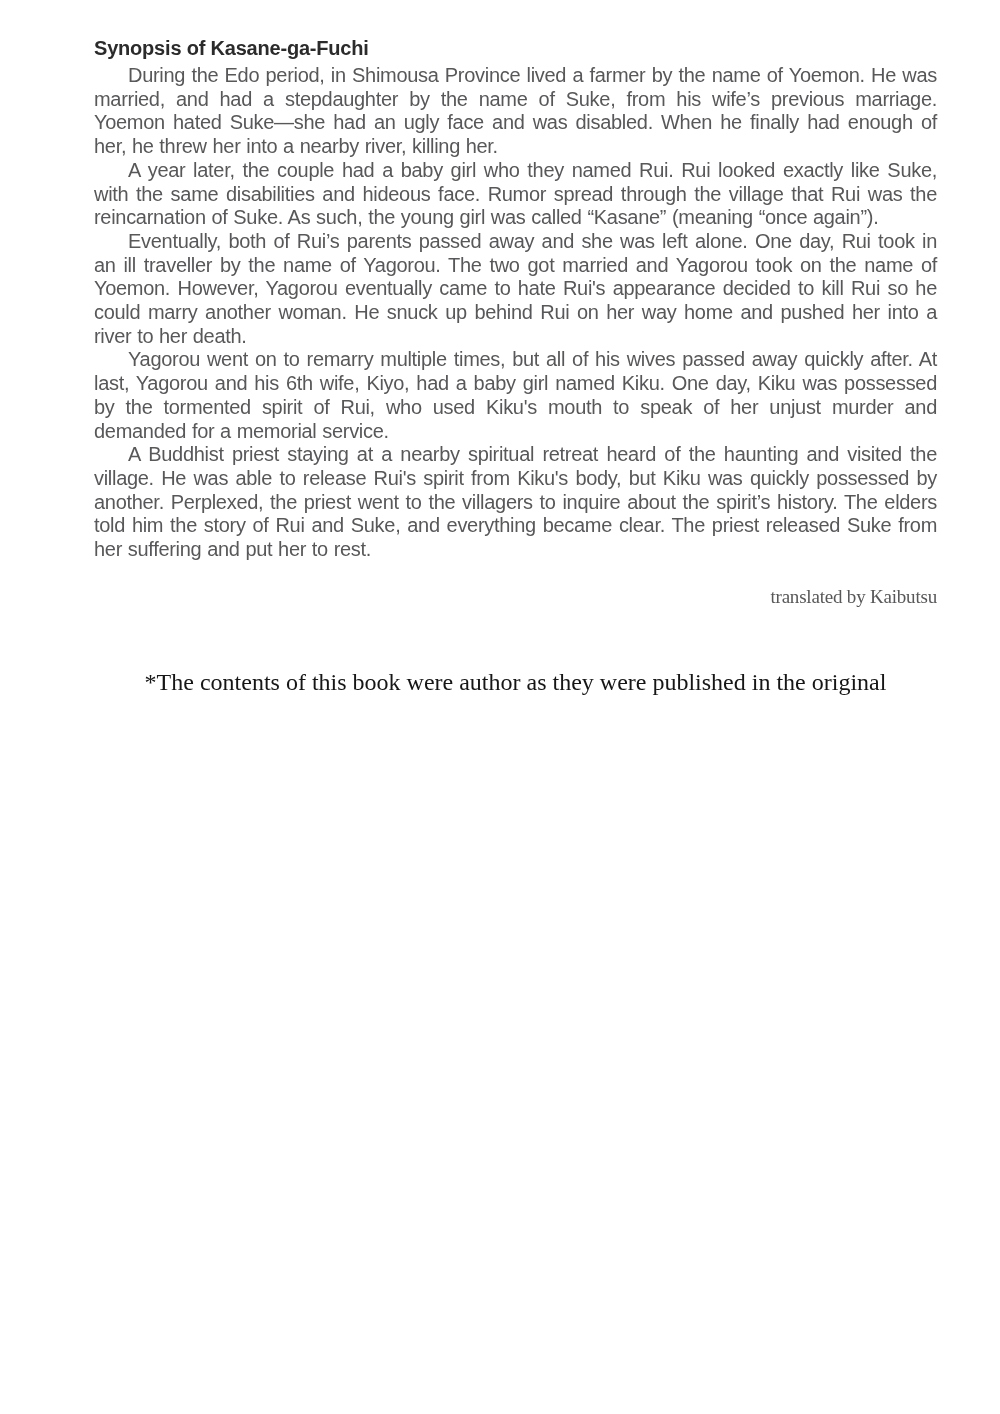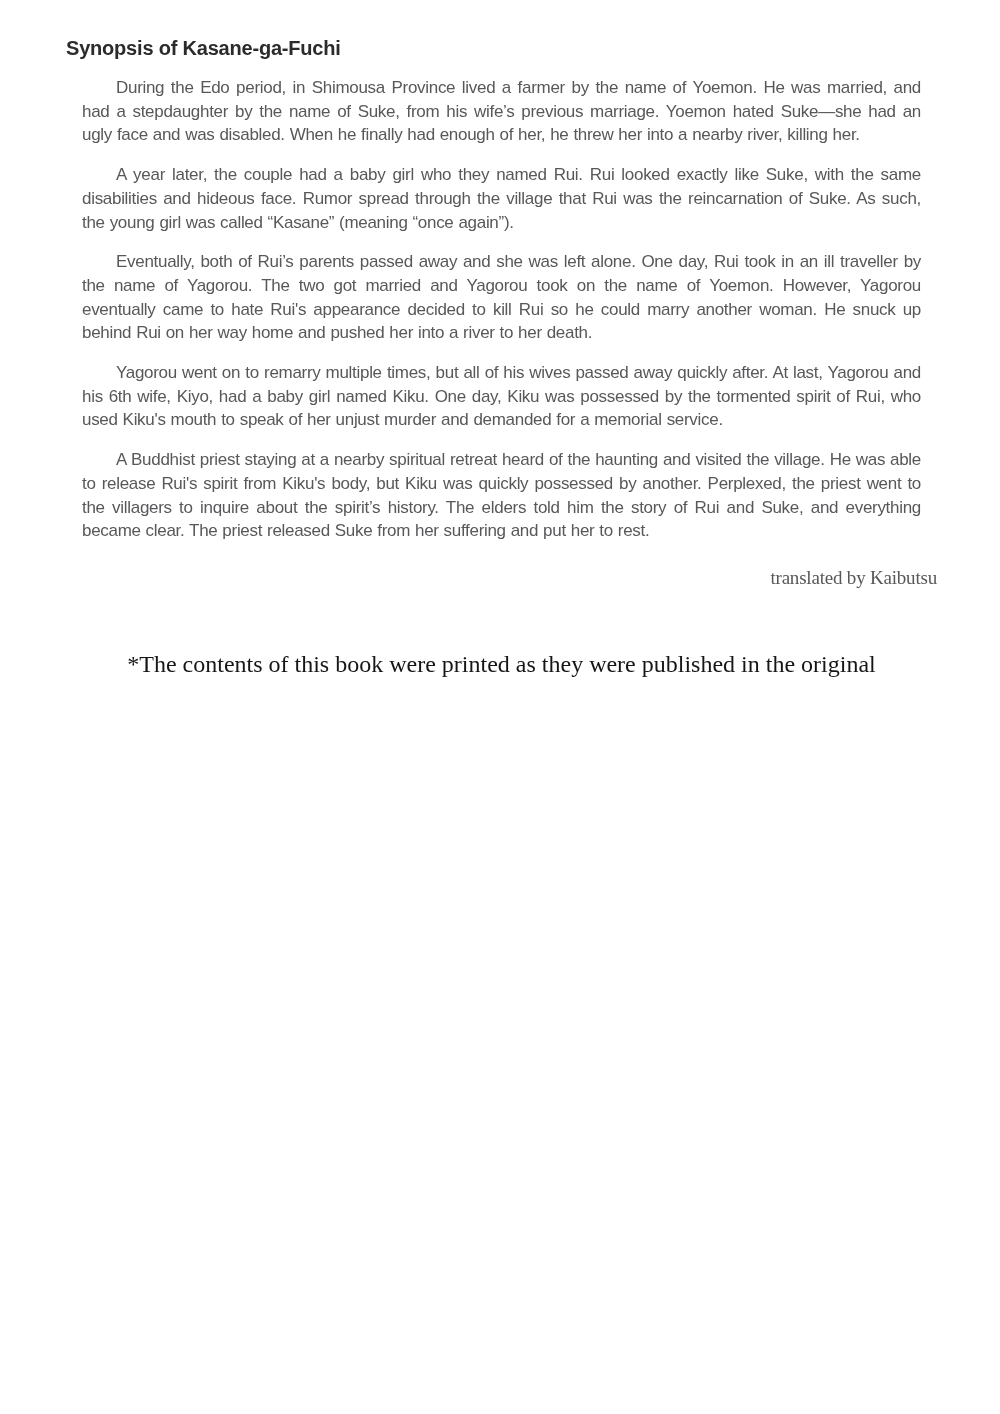--- a/index.html
+++ b/index.html
@@ -10,34 +10,34 @@
     width: 1000px;
     height: 1414px;
     background: #ffffff;
     font-family: "Liberation Sans", sans-serif;
     overflow: hidden;
   }
   .page {
     box-sizing: border-box;
     width: 1000px;
     height: 1414px;
-    padding: 36px 63px 0 66px;
+    padding: 36px 63px 0 94px;
     background: #ffffff;
   }
   .title {
     margin: 0 0 4px 0;
     font-size: 20px;
     line-height: 24px;
     font-weight: 700;
     color: #2b2b2b;
     letter-spacing: -0.2px;
   }
   .body-para {
-    margin: 16px;
-    font-size: 17px;
+    margin: 0;
+    font-size: 20px;
     line-height: 23.7px;
     font-weight: 400;
     color: #58585b;
     text-align: justify;
     text-indent: 34px;
     letter-spacing: -0.3px;
     word-spacing: 0.5px;
   }
   .credit {
     margin: 23px 0 0 0;
@@ -68,15 +68,15 @@
 
   <p class="body-para">During the Edo period, in Shimousa Province lived a farmer by the name of Yoemon. He was married, and had a stepdaughter by the name of Suke, from his wife’s previous marriage. Yoemon hated Suke—she had an ugly face and was disabled. When he finally had enough of her, he threw her into a nearby river, killing her.</p>
   <p class="body-para">A year later, the couple had a baby girl who they named Rui. Rui looked exactly like Suke, with the same disabilities and hideous face. Rumor spread through the village that Rui was the reincarnation of Suke. As such, the young girl was called “Kasane” (meaning “once again”).</p>
   <p class="body-para">Eventually, both of Rui’s parents passed away and she was left alone. One day, Rui took in an ill traveller by the name of Yagorou. The two got married and Yagorou took on the name of Yoemon. However, Yagorou eventually came to hate Rui's appearance decided to kill Rui so he could marry another woman. He snuck up behind Rui on her way home and pushed her into a river to her death.</p>
   <p class="body-para">Yagorou went on to remarry multiple times, but all of his wives passed away quickly after. At last, Yagorou and his 6th wife, Kiyo, had a baby girl named Kiku. One day, Kiku was possessed by the tormented spirit of Rui, who used Kiku's mouth to speak of her unjust murder and demanded for a memorial service.</p>
   <p class="body-para">A Buddhist priest staying at a nearby spiritual retreat heard of the haunting and visited the village. He was able to release Rui's spirit from Kiku's body, but Kiku was quickly possessed by another. Perplexed, the priest went to the villagers to inquire about the spirit’s history. The elders told him the story of Rui and Suke, and everything became clear. The priest released Suke from her suffering and put her to rest.</p>
 
   <p class="credit">translated by Kaibutsu</p>
 
   <div class="note">
-    <span class="note-line">*The contents of this book were printed as they were published in the original</span>
+    <span class="note-line">*The contents of this book were author as they were published in the original</span>
   </div>
 </div>
 
 </body></html>

